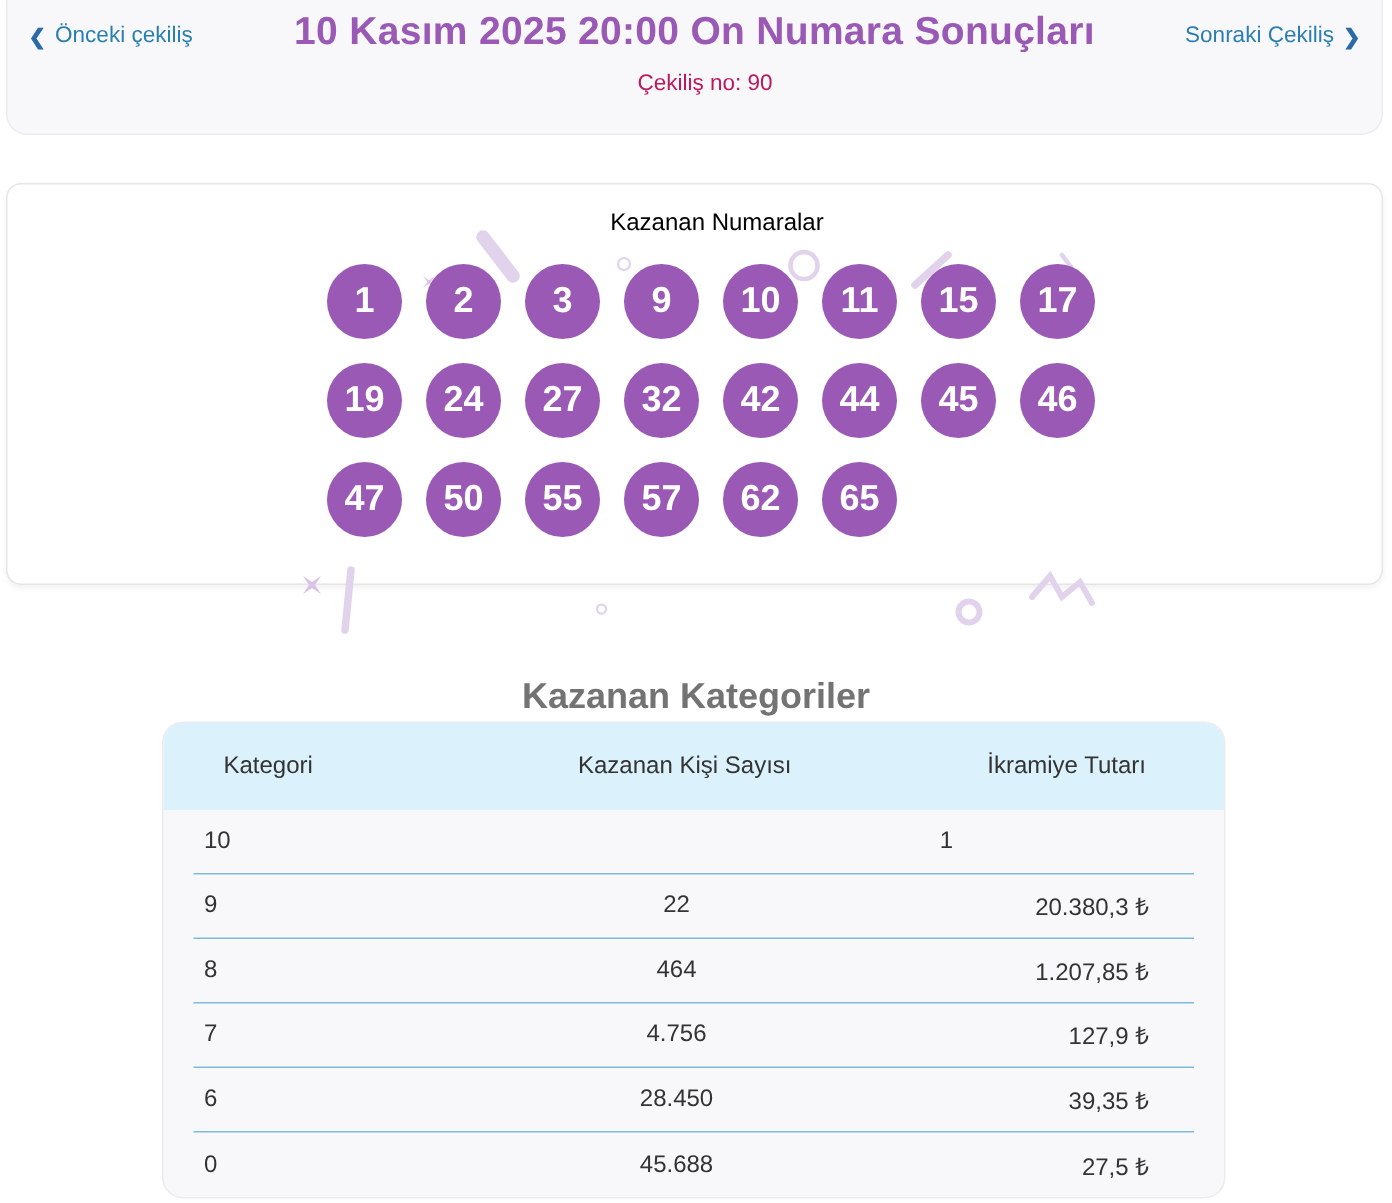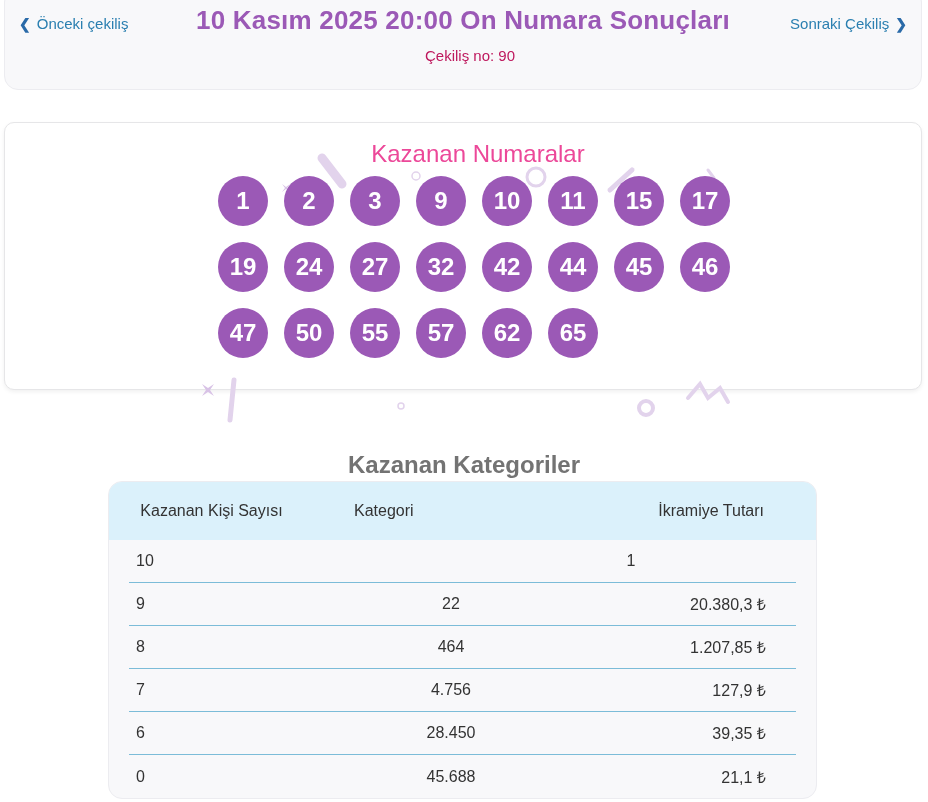--- a/index.html
+++ b/index.html
@@ -28,21 +28,21 @@
       font-size: 15px; color: #be185d; font-family: "Liberation Sans", sans-serif;
     }
 
     .numbers-card {
       position: absolute; left: 4px; top: 122px; width: 918px; height: 268px;
       background: #fff; border: 1px solid #e6e6e8; border-radius: 10px;
       box-shadow: 0 2px 4px rgba(0,0,0,0.06);
     }
     .numbers-title {
       position: absolute; left: 0; right: 0; top: 140px; text-align: center;
-      font-size: 24px; color: #ec4899; font-family: "Liberation Sans", sans-serif; padding-left: 28px;
+      font-size: 16px; color: #000000; font-family: "Liberation Sans", sans-serif; padding-left: 28px;
     }
     .balls {
       position: absolute; left: 218px; top: 176px; width: 530px;
       display: grid; grid-template-columns: repeat(8, 50px); column-gap: 16px; row-gap: 16px;
     }
     .ball {
       width: 50px; height: 50px; border-radius: 50%; background: #9b59b6;
       color: #fff; font-size: 24px; font-weight: bold; display: flex;
       align-items: center; justify-content: center; font-family: "Liberation Sans", sans-serif;
       position: relative; z-index: 2;
@@ -136,22 +136,22 @@
   <div class="ball">55</div>
   <div class="ball">57</div>
   <div class="ball">62</div>
   <div class="ball">65</div>
 </div>
 
 <div class="cat-title">Kazanan Kategoriler</div>
 
 <div class="table-wrap">
   <div class="thead">
+    <div class="th c1">Kategori</div>
     <div class="th c2">Kazanan Kişi Sayısı</div>
-    <div class="th c1">Kategori</div>
     <div class="th c3">İkramiye Tutarı</div>
   </div>
   <div class="tbody">
     <div class="tr">
       <div class="td c1">10</div>
       <div class="td c2">1</div>
     </div>
     <div class="tr">
       <div class="td c1">9</div>
       <div class="td c2">22</div>
@@ -168,16 +168,16 @@
       <div class="td c3">127,9 ₺</div>
     </div>
     <div class="tr">
       <div class="td c1">6</div>
       <div class="td c2">28.450</div>
       <div class="td c3">39,35 ₺</div>
     </div>
     <div class="tr">
       <div class="td c1">0</div>
       <div class="td c2">45.688</div>
-      <div class="td c3">21,1 ₺</div>
+      <div class="td c3">27,5 ₺</div>
     </div>
   </div>
 </div>
 
 </body></html>

